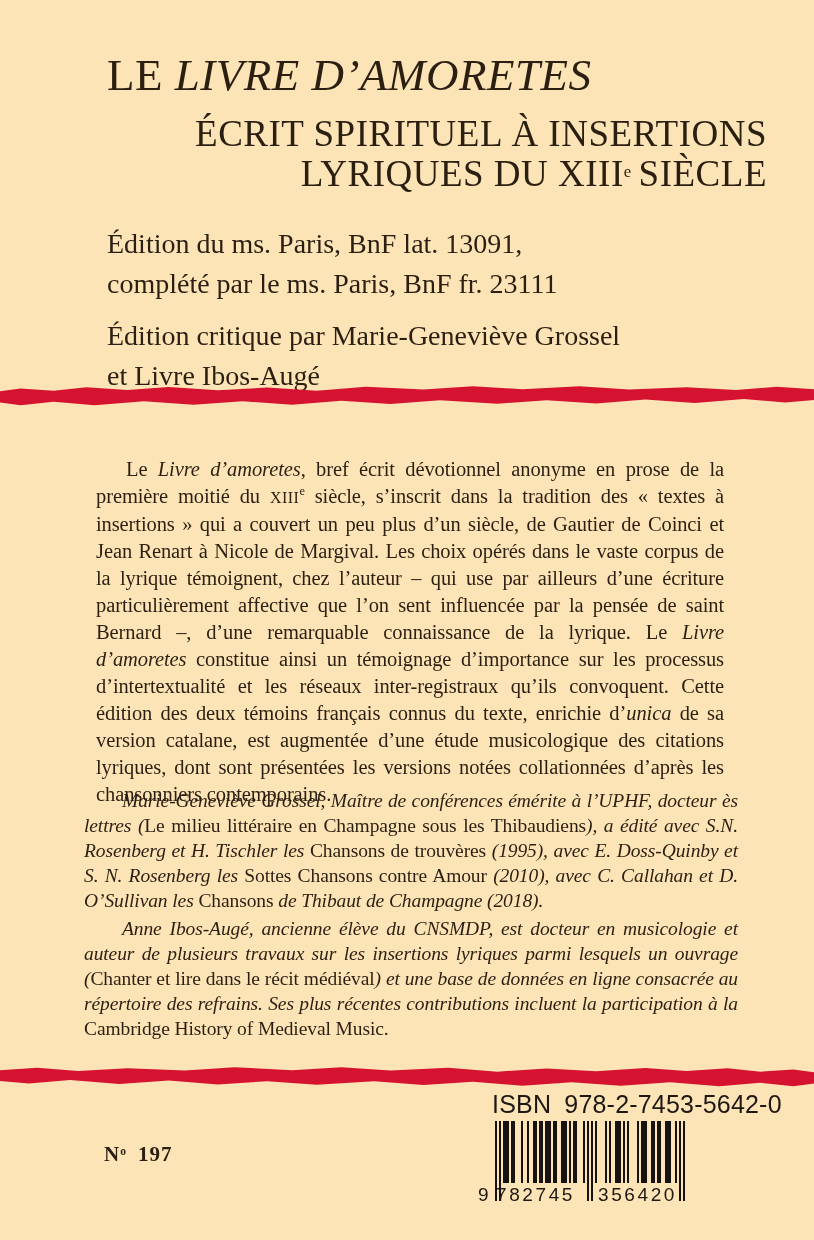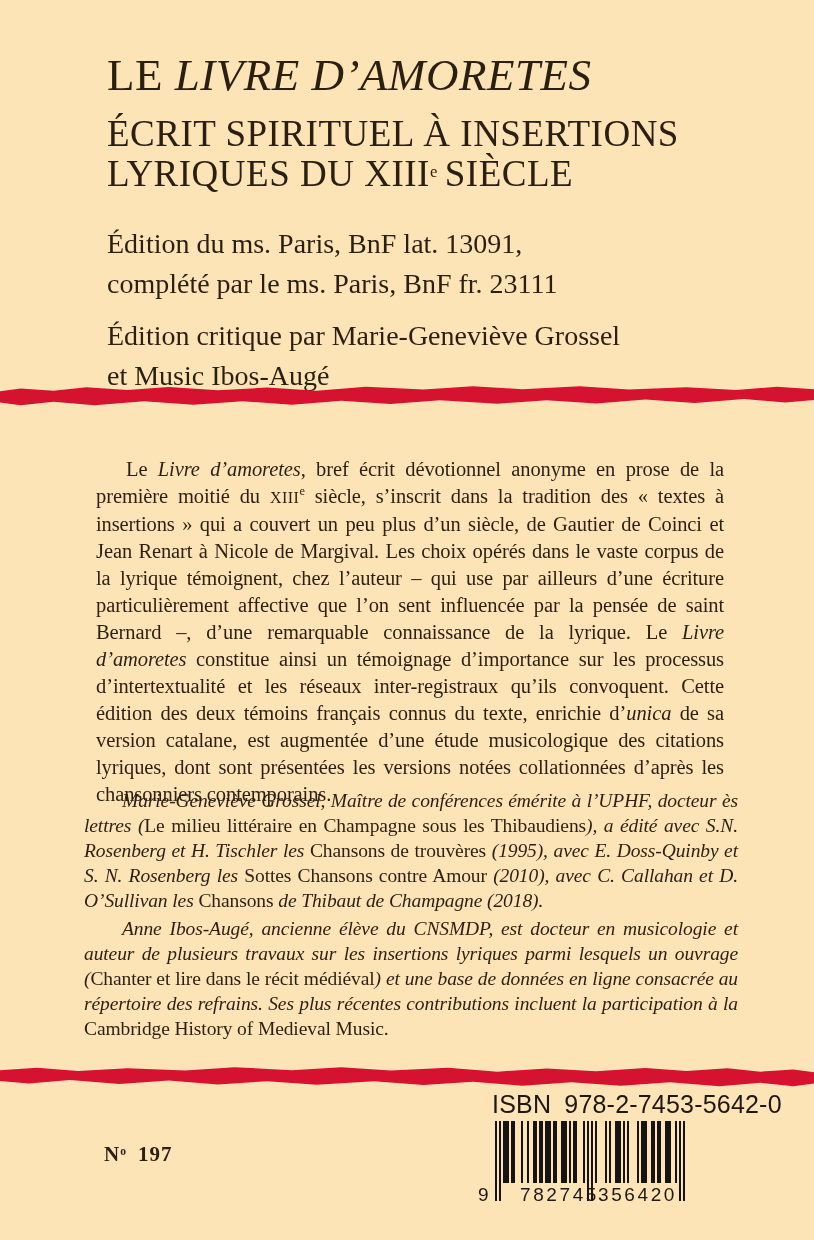--- a/index.html
+++ b/index.html
@@ -10,21 +10,21 @@
     color:#2b1f12;
     position:relative;
     overflow:hidden;
   }
   .page{position:absolute;inset:0;overflow:hidden;padding-left:32px;}
 
   
   .title-block{position:absolute;left:107px;top:50px;width:660px;}
   .book-title{margin:0;font-size:45px;line-height:50px;font-weight:normal;letter-spacing:.5px;white-space:nowrap;}
   .book-title em{font-style:italic;}
-  .book-subtitle{margin:14px 0 0;font-size:37px;line-height:40px;font-weight:normal;letter-spacing:.5px;}
+  .book-subtitle{margin:14px 0 0;font-size:37px;line-height:40px;font-weight:normal;letter-spacing:.5px;text-align:right;}
   .book-subtitle .line{display:block;white-space:nowrap;}
   .title-sup{font-size:.45em;position:relative;top:-.55em;margin-right:7px;}
 
   
   .edition-block{position:absolute;left:107px;top:212px;font-size:28px;line-height:40px;}
   .edition-block p{margin:12px 0 4px;}
   .edition-block .line{display:block;white-space:nowrap;}
 
   
   .band{position:absolute;left:-4px;width:822px;height:28px;background:#d5122f;}
@@ -53,21 +53,21 @@
   
   .isbn-block{position:absolute;left:492px;top:1090px;width:196px;text-align:center;
     font-family:"Liberation Sans", sans-serif;color:#1d1813;}
   .isbn-label{font-size:25px;letter-spacing:.2px;word-spacing:6px;white-space:nowrap;}
   .bc-wrap{position:relative;width:190px;margin:2px auto 0;height:86px;}
   .barcode{display:block;width:190px;height:84px;overflow:visible;}
   .barcode rect{fill:#171310;}
   .barcode-digits{position:absolute;left:0;top:64px;width:190px;font-size:19px;line-height:20px;}
   .barcode-digits span{position:absolute;top:0;white-space:nowrap;}
   .d-first{left:-17px;}
-  .d-left{left:25px;letter-spacing:2.6px;}
+  .d-left{left:1px;letter-spacing:2.6px;}
   .d-right{left:103px;letter-spacing:2.6px;}
 
   
   .catalog{position:absolute;left:104px;top:1142px;font-size:21px;font-weight:bold;letter-spacing:1px;}
   .catalog .cat-sup{font-size:.55em;position:relative;top:-.5em;}
   .catalog .cat-num{margin-left:11px;}
 </style>
 </head>
 <body>
 
@@ -81,21 +81,21 @@
     </h2>
   </header>
 
   <section class="edition-block">
     <p>
       <span class="line">Édition du ms. Paris, BnF lat. 13091,</span>
       <span class="line">complété par le ms. Paris, BnF fr. 23111</span>
     </p>
     <p>
       <span class="line">Édition critique par Marie-Geneviève Grossel</span>
-      <span class="line">et Music Ibos-Augé</span>
+      <span class="line">et Livre Ibos-Augé</span>
     </p>
   </section>
 
   <div class="band band1"></div>
 
   <section class="blurb">
     <p><span>Le </span><span class="seg-i">Livre d’amoretes</span><span>, bref écrit dévotionnel anonyme en prose de la première moitié du </span><span class="seg-sc">XIII</span><span class="seg-sup">e</span><span> siècle, s’inscrit dans la tradition des « textes à insertions » qui a couvert un peu plus d’un siècle, de Gautier de Coinci et Jean Renart à Nicole de Margival. Les choix opérés dans le vaste corpus de la lyrique témoignent, chez l’auteur – qui use par ailleurs d’une écriture particulièrement affective que l’on sent influencée par la pensée de saint Bernard –, d’une remarquable connaissance de la lyrique. Le </span><span class="seg-i">Livre d’amoretes</span><span> constitue ainsi un témoignage d’importance sur les processus d’intertextualité et les réseaux inter-registraux qu’ils convoquent. Cette édition des deux témoins français connus du texte, enrichie d’</span><span class="seg-i">unica</span><span> de sa version catalane, est augmentée d’une étude musicologique des citations lyriques, dont sont présentées les versions notées collationnées d’après les chansonniers contemporains.</span></p>
   </section>
 
   <section class="bios">

